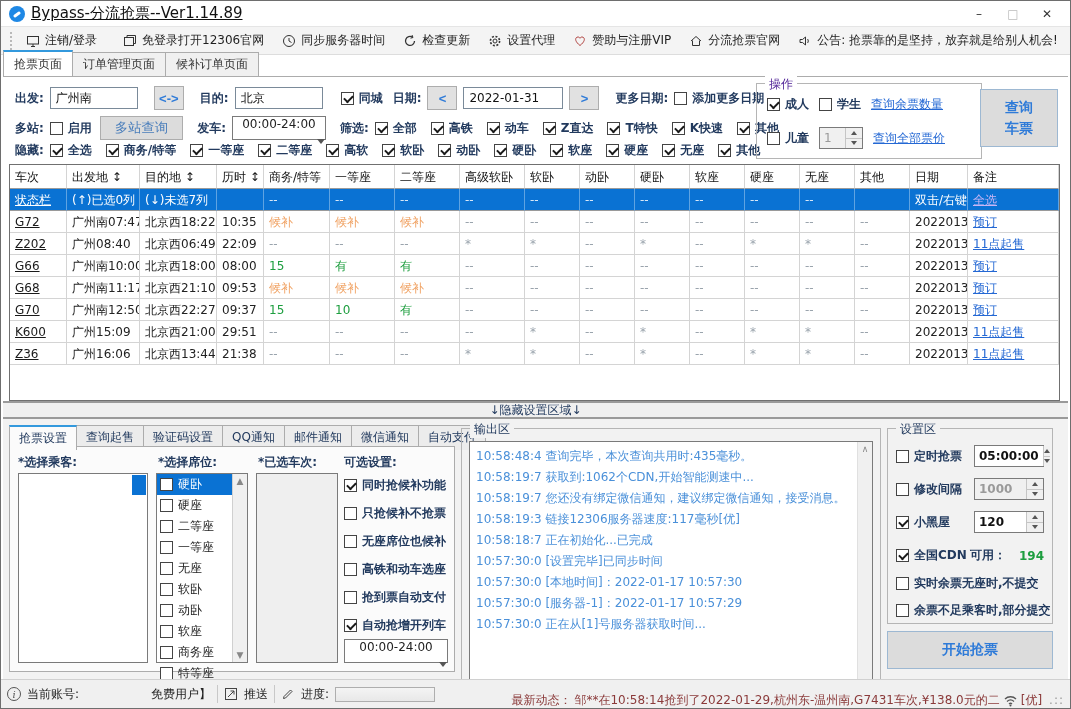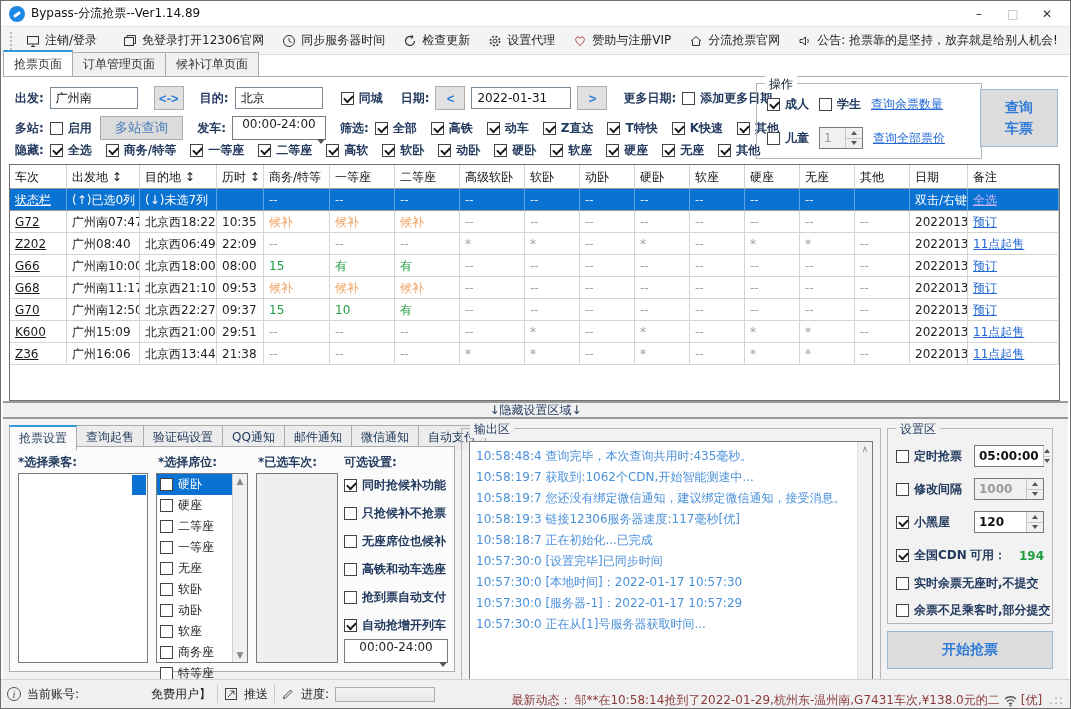--- a/index.html
+++ b/index.html
@@ -3,21 +3,21 @@
 <meta charset="utf-8">
 <style>
   * { margin:0; padding:0; box-sizing:border-box; }
   body { background:#555; font-family:"DejaVu Sans", sans-serif; }
   .window { position:relative; width:1071px; height:709px; background:#fff; border:1px solid #6e6e6e; font-size:12px; color:#222; overflow:hidden; }
 
   
   .titlebar { position:absolute; top:0; left:0; right:0; height:26px; background:#fff; display:flex; align-items:center; padding:0 8px; border-bottom:1px solid #e5e5e5; }
   .applogo { width:16px; height:16px; border-radius:50%; background:#1e88e5; position:relative; flex:none; margin-right:6px; }
   .applogo::after { content:""; position:absolute; left:4px; top:7px; width:8px; height:3px; background:#fff; transform:rotate(-35deg); border-radius:2px; }
-  .apptitle { font-size:12px; color:#111; }
+  .apptitle { font-size:15px; color:#111;text-decoration:underline; }
   .wincontrols { margin-left:auto; display:flex; gap:4px; }
   .winbtn { width:30px; height:20px; display:flex; align-items:center; justify-content:center; color:#333; font-size:12px; cursor:default; }
   .winbtn.max { color:#bbb; }
 
   
   .menubar { position:absolute; top:26px; left:0; right:0; height:28px; background:#f4f4f4; border-bottom:1px solid #ddd; display:flex; align-items:center; padding:0 6px; gap:4px; }
   .gripper { width:4px; height:18px; border-left:2px dotted #b9b9b9; margin:0 3px; }
   .tb-item { display:flex; align-items:center; gap:5px; padding:3px 7px; color:#1f1f1f; white-space:nowrap; }
   .tb-item svg { flex:none; }
   .tb-sep { width:1px; height:18px; background:#cfcfcf; margin:0 2px; }
@@ -33,21 +33,21 @@
   .qrow { position:absolute; display:flex; align-items:center; }
   .tinput { height:22px; border:1px solid #7a8a99; background:#fff; padding:2px 5px; font:inherit; color:#111; }
   .navbtn { height:24px; min-width:30px; border:1px solid #adadad; background:#e1e1e1; color:#2f7bd8; font-weight:bold; font-size:13px; display:flex; align-items:center; justify-content:center; }
   .graybtn { height:24px; border:1px solid #adadad; background:#dcdcdc; color:#4a7ebb; padding:0 14px; display:flex; align-items:center; }
   .cbitem { display:flex; align-items:center; margin-right:14px; white-space:nowrap; }
   .cb { display:inline-block; width:13px; height:13px; border:1px solid #444; background:#fff; position:relative; margin-right:5px; flex:none; }
   .cb.checked::after { content:""; position:absolute; left:2px; top:2px; width:7px; height:4px; border-left:2px solid #1a1a1a; border-bottom:2px solid #1a1a1a; transform:rotate(-45deg); }
   .dropdown { height:24px; border:1px solid #7a7a7a; background:#fff; display:flex; align-items:center; padding:0 0; gap:8px;flex-direction:column; }
   .dropdown .chev { width:0; height:0; border-left:4px solid transparent; border-right:4px solid transparent; border-top:5px solid #555; margin-left:auto; }
   .groupbox { position:absolute; border:1px solid #b5b5b5; }
-  .groupbox > .gtitle { position:absolute; top:-8px; left:8px; background:#fff; padding:0 4px; color:#0f172a; }
+  .groupbox > .gtitle { position:absolute; top:-8px; left:8px; background:#fff; padding:0 4px; color:#4c1d95; }
   .linktext { color:#2468d4; text-decoration:underline; white-space:nowrap; }
   .spin { display:flex; height:22px; border:1px solid #7a7a7a; background:#fff; }
   .spin .val { padding:3px 4px; flex:1; color:#111; }
   .spin.disabled { background:#f0f0f0; } .spin.disabled .val { color:#9a9a9a; }
   .spin .btns { width:17px; border-left:1px solid #c5c5c5; display:flex; flex-direction:column; }
   .spin .btns div { flex:1; display:flex; align-items:center; justify-content:center; background:#f0f0f0; }
   .spin .btns div:first-child { border-bottom:1px solid #c5c5c5; }
   .arr-up { width:0; height:0; border-left:3px solid transparent; border-right:3px solid transparent; border-bottom:4px solid #555; }
   .arr-dn { width:0; height:0; border-left:3px solid transparent; border-right:3px solid transparent; border-top:4px solid #555; }
   .bigquerybtn { position:absolute; right:10px; top:12px; width:78px; height:58px; border:1px solid #9db8d2; background:#dcdcdc; color:#2f7bd8; font-weight:bold; font-size:14px; display:flex; align-items:center; justify-content:center; text-align:center; line-height:1.5; }
@@ -187,21 +187,21 @@
 
     <div class="qrow" style="left:12px; top:9px; gap:6px;">
       <span class="flabel">出发:</span>
       <input class="tinput" style="width: 88px;" value="广州南">
       <span style="width:4px;"></span>
       <button class="navbtn">&lt;-&gt;</button>
       <span style="width:4px;"></span>
       <span class="flabel">目的:</span>
       <input class="tinput" style="width: 88px;" value="北京">
       <span style="width:6px;"></span>
-      <span class="cbitem" style="margin-right:12px;">
+      <span class="cbitem" style="margin-right:4px;">
         <span class="cb checked"></span>
         <span class="flabel">同城</span>
       </span>
       <span class="flabel">日期:</span>
       <button class="navbtn">&lt;</button>
       <input class="tinput" style="width: 100px;" value="2022-01-31">
       <button class="navbtn">&gt;</button>
       <span style="width:4px;"></span>
       <span class="flabel">更多日期:</span>
       <span class="cbitem" style="margin-right:0;">

